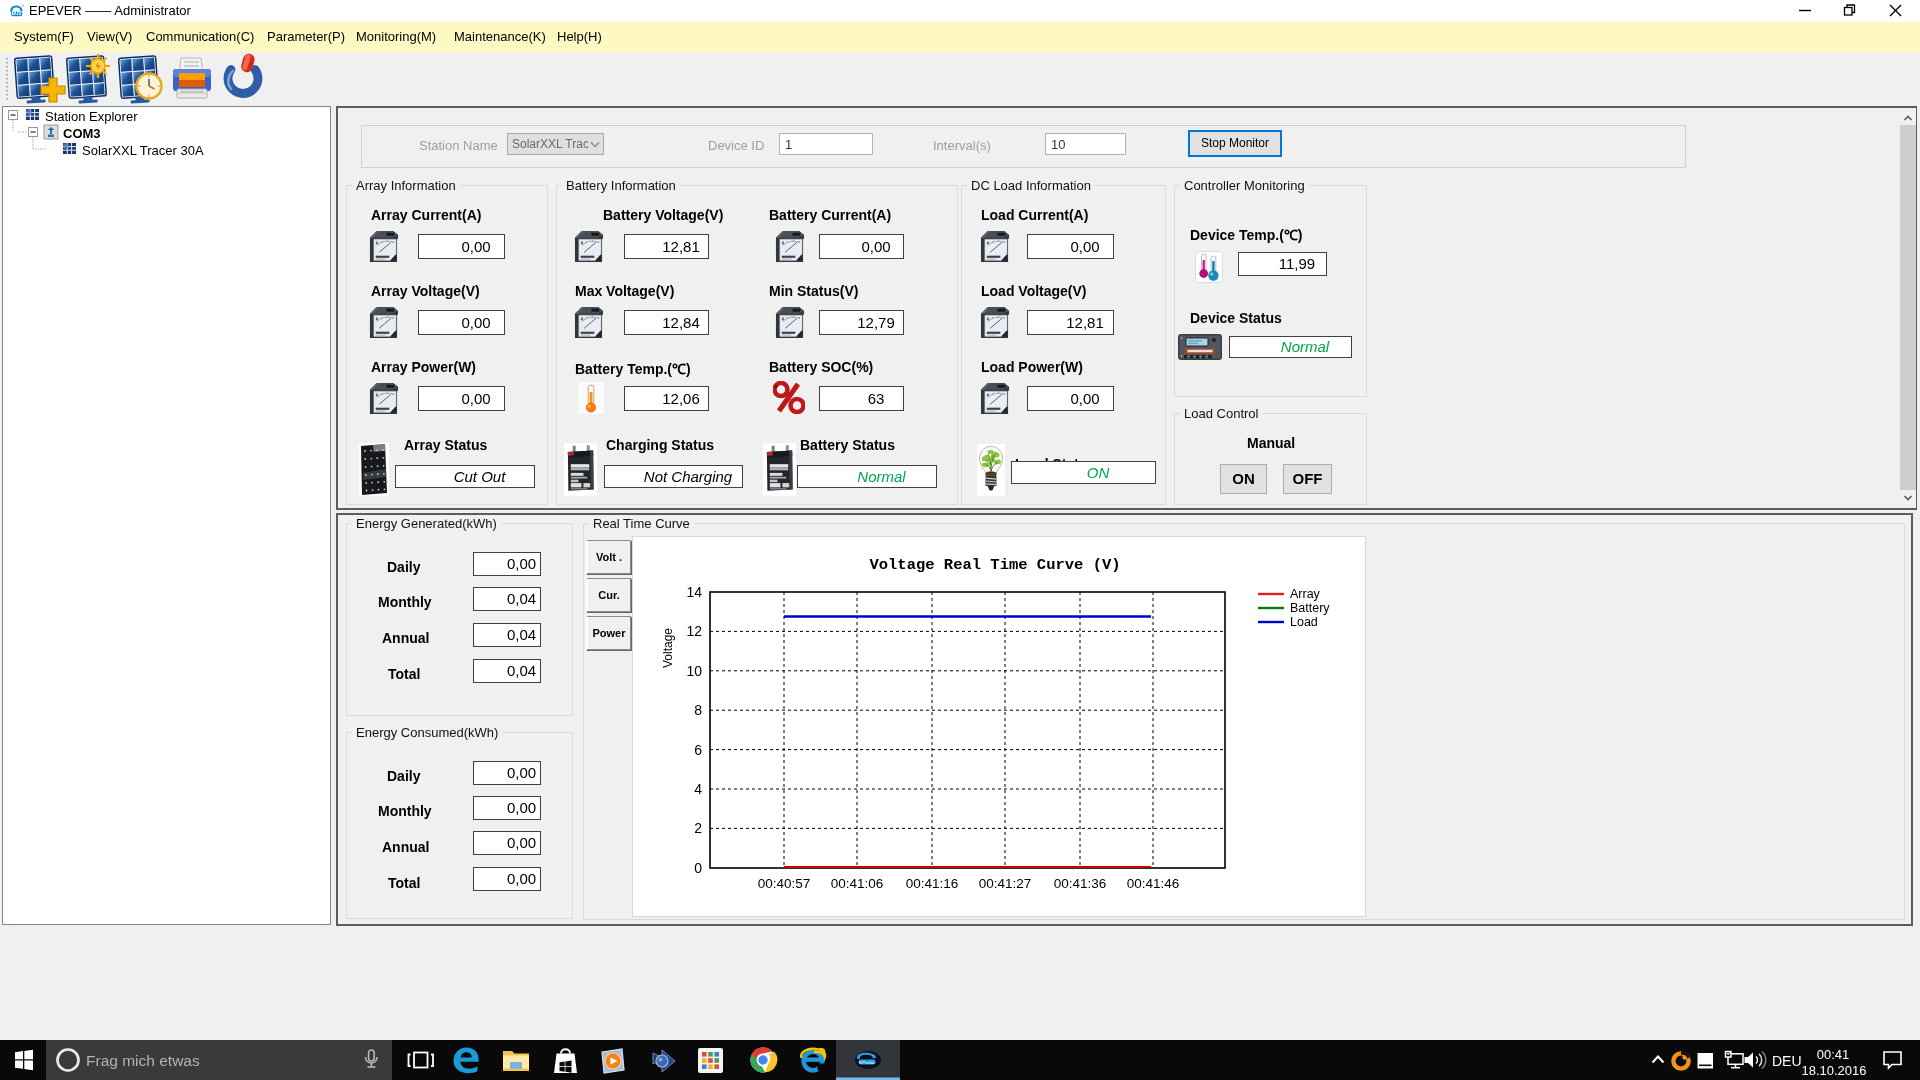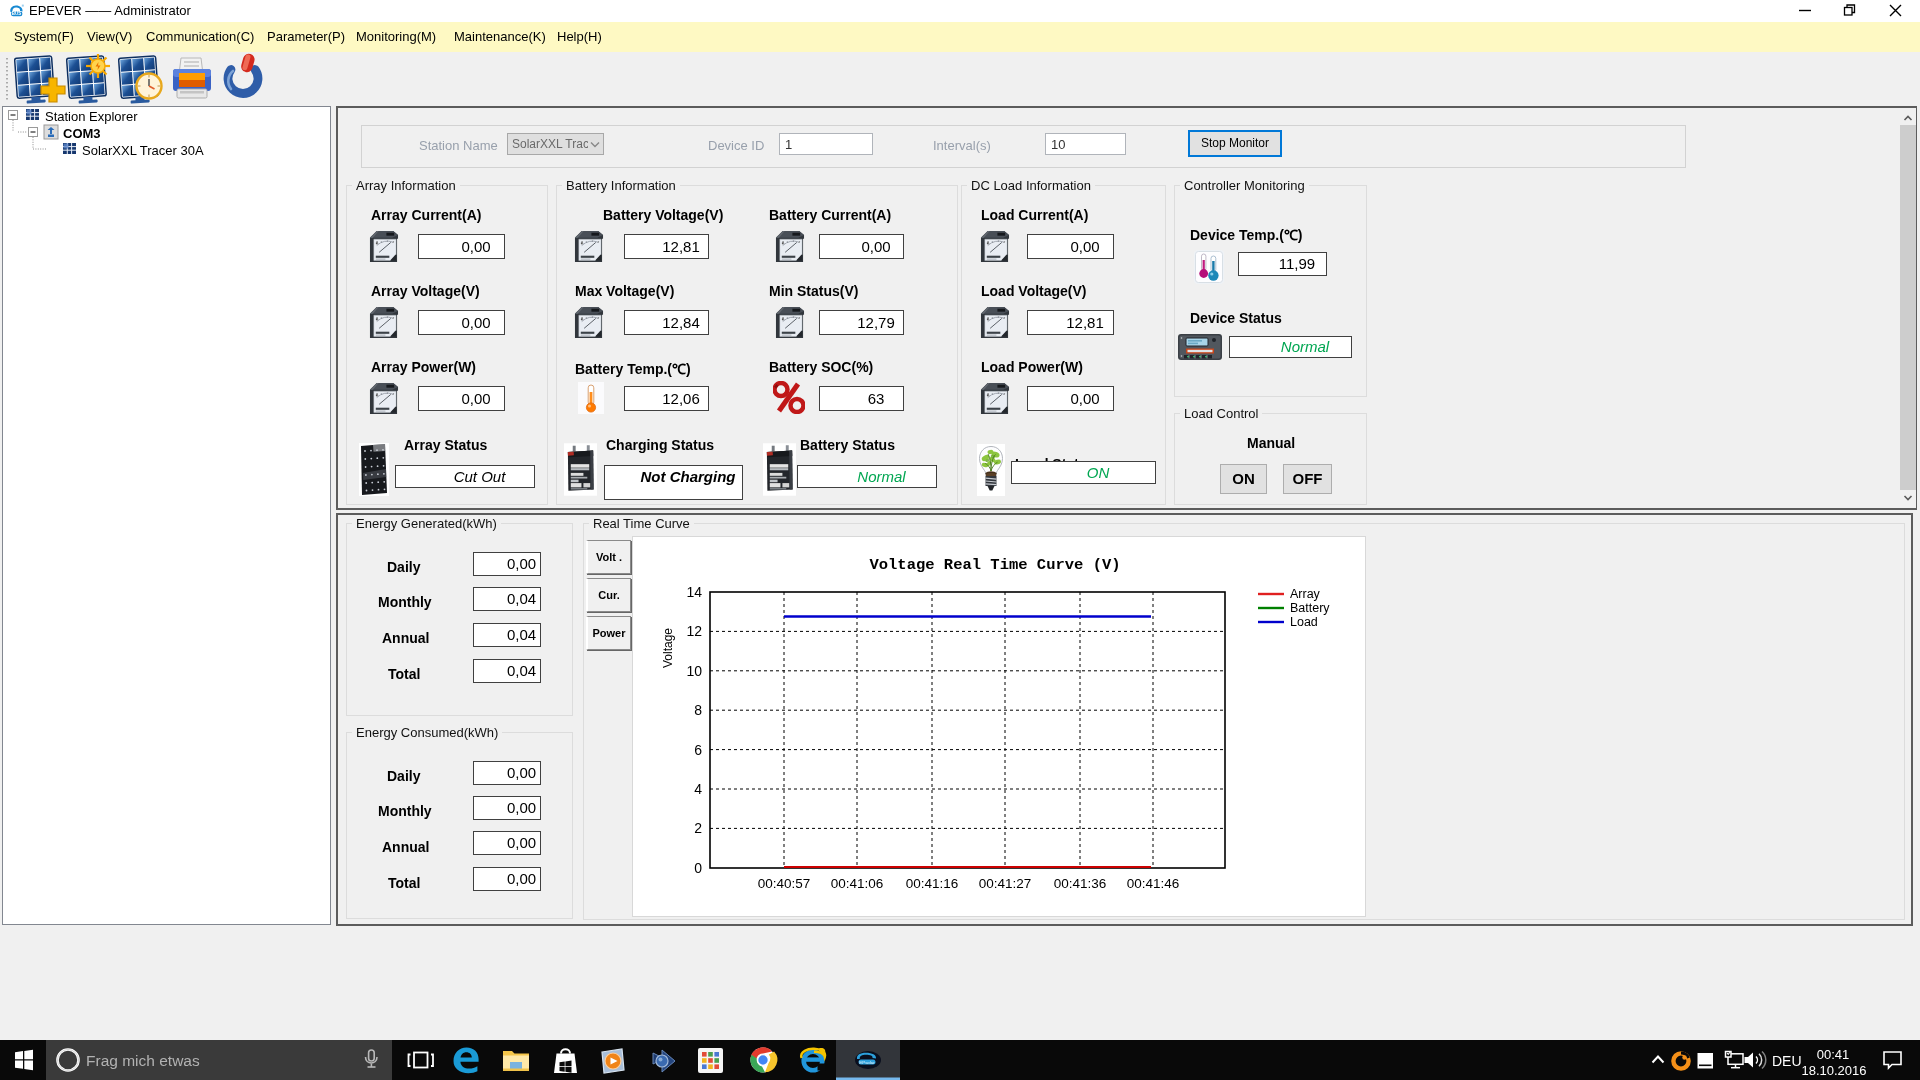--- a/index.html
+++ b/index.html
@@ -409,21 +409,21 @@
   <div class="vbox" style="left:624px;top:386px;width:85px;height:25px;line-height:23px;">12,06</div>
   <div class="blbl" style="left:769px;top:359px;">Battery SOC(%)</div>
   <svg class="abs" style="left:773px;top:381px;" width="32" height="33" viewBox="0 0 32 33">
       <use href="#pct"></use>
     </svg>
   <div class="vbox" style="left:819px;top:386px;width:85px;height:25px;line-height:23px;">63</div>
   <svg class="abs" style="left:564px;top:443px;" width="33" height="53" viewBox="0 0 34 54">
       <use href="#batimg"></use>
     </svg>
   <div class="blbl" style="left:606px;top:437px;">Charging Status</div>
-  <div class="vbox vital" style="left:604px;top:465px;width:139px;height:35px;line-height:21px;font-size:14px;font-weight:bold;">Not Charging</div>
+  <div class="vbox vital" style="left:604px;top:465px;width:139px;height:23px;line-height:21px;font-size:14px;">Not Charging</div>
   <svg class="abs" style="left:763px;top:443px;" width="33" height="53" viewBox="0 0 34 54">
       <use href="#batimg"></use>
     </svg>
   <div class="blbl" style="left:800px;top:437px;">Battery Status</div>
   <div class="vbox vgreen" style="left:797px;top:465px;width:140px;height:23px;line-height:21px;font-size:14px;">Normal</div>
 
   <div class="grp" style="left:961px;top:185px;width:205px;height:320px;"></div>
   <div class="gtitle" style="left:967px;top:178px;">DC Load Information</div>
   <div class="blbl" style="left:981px;top:207px;">Load Current(A)</div>
   <svg class="abs" style="left:980px;top:230px;" width="30" height="33" viewBox="0 0 31 34">

